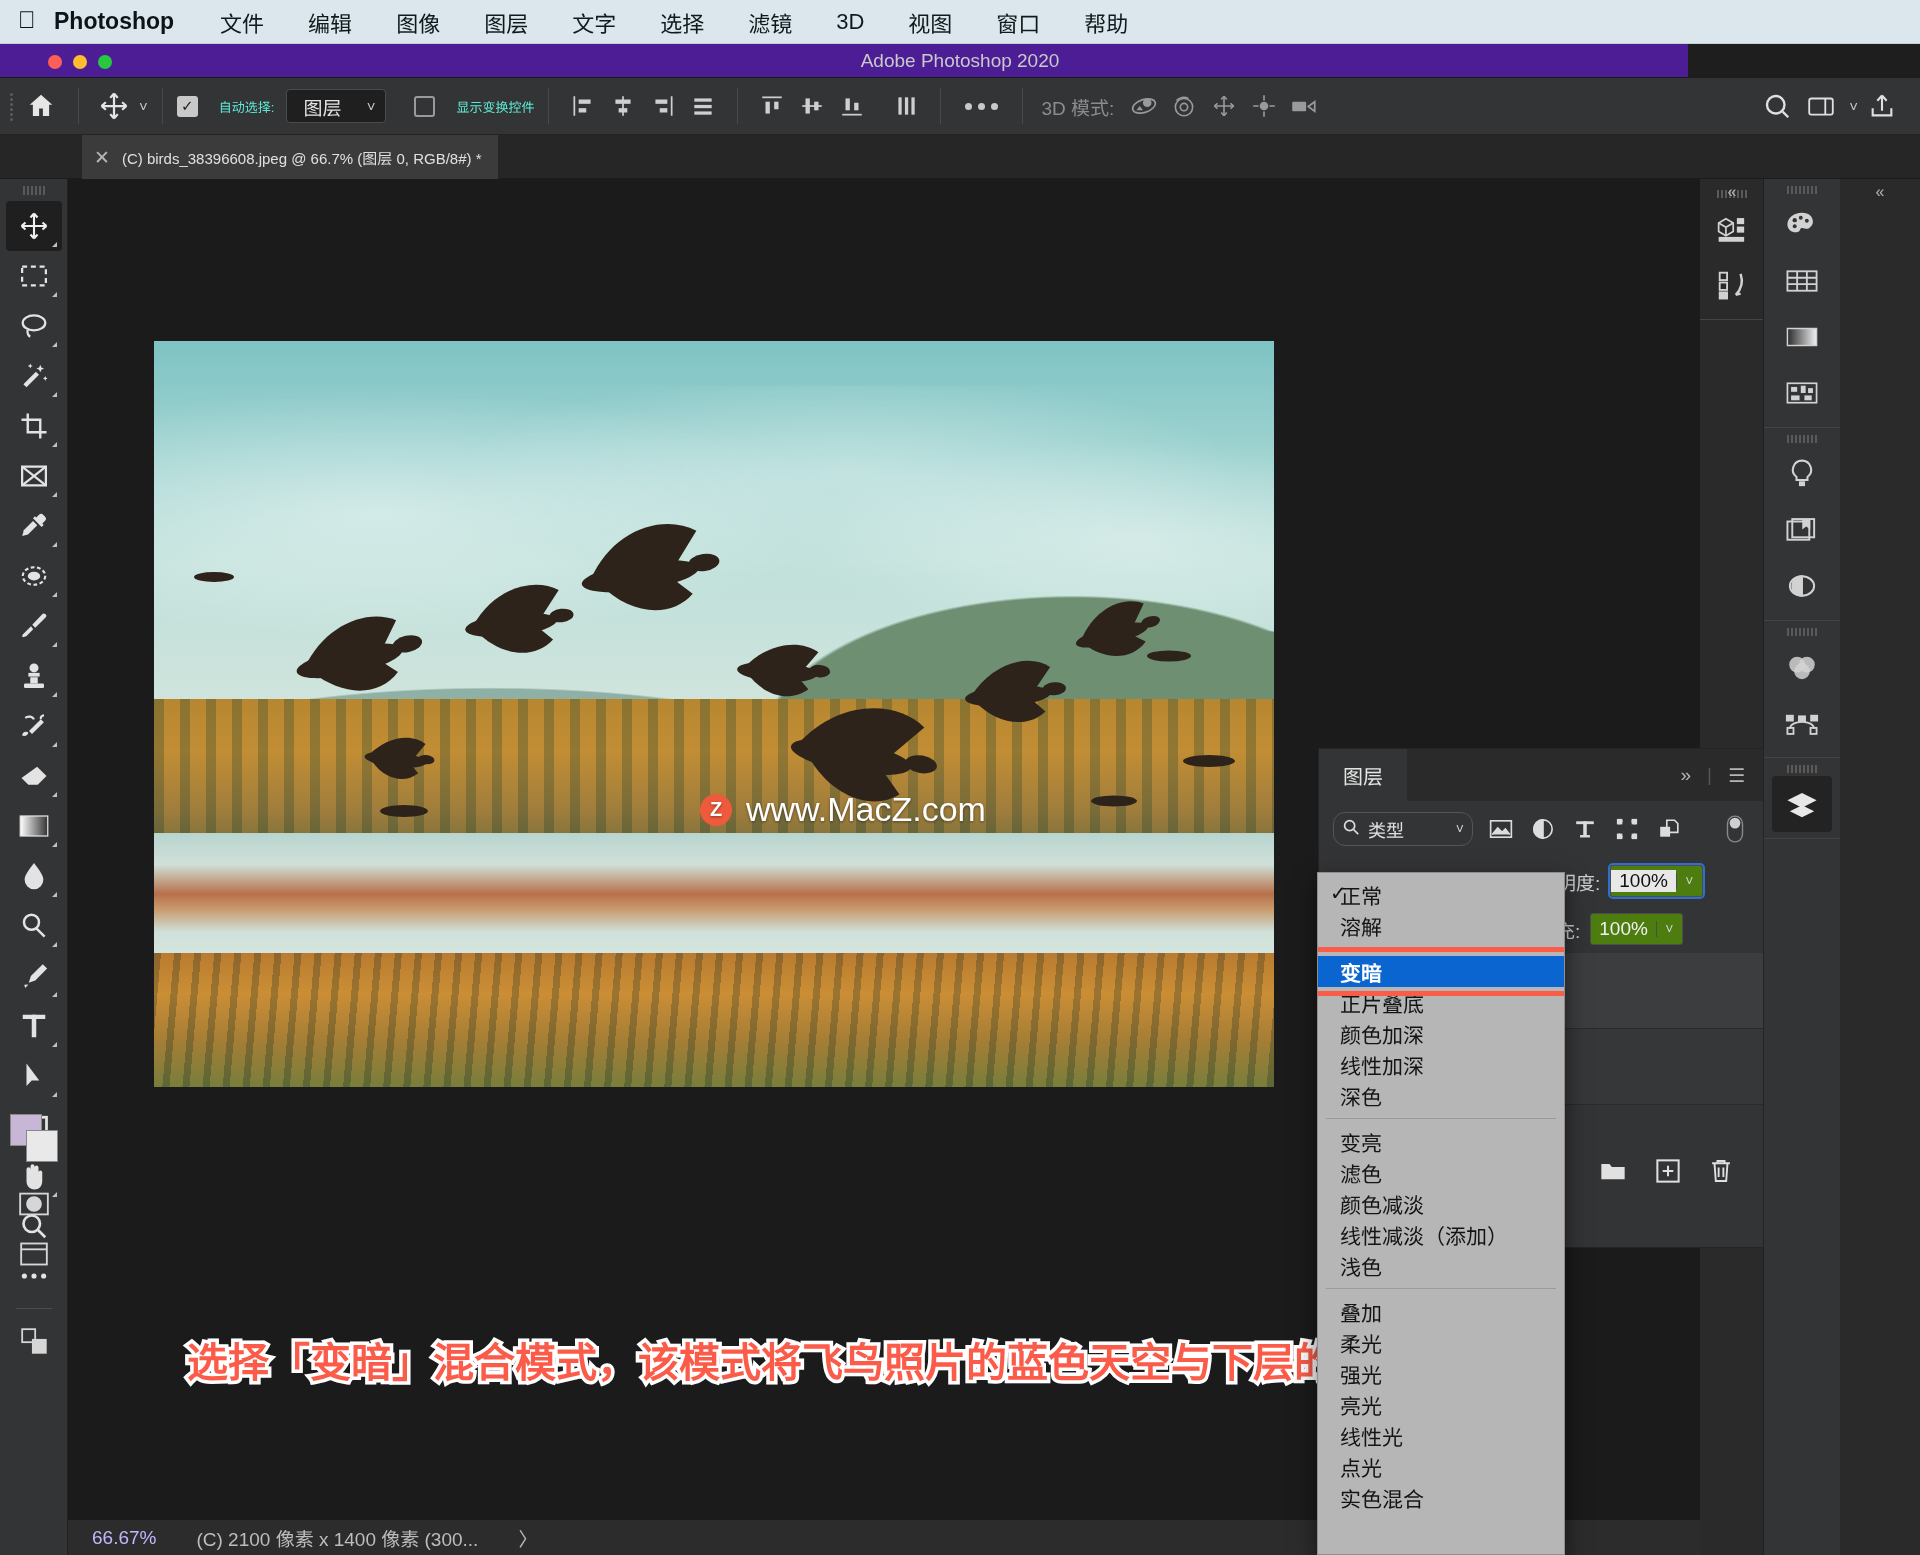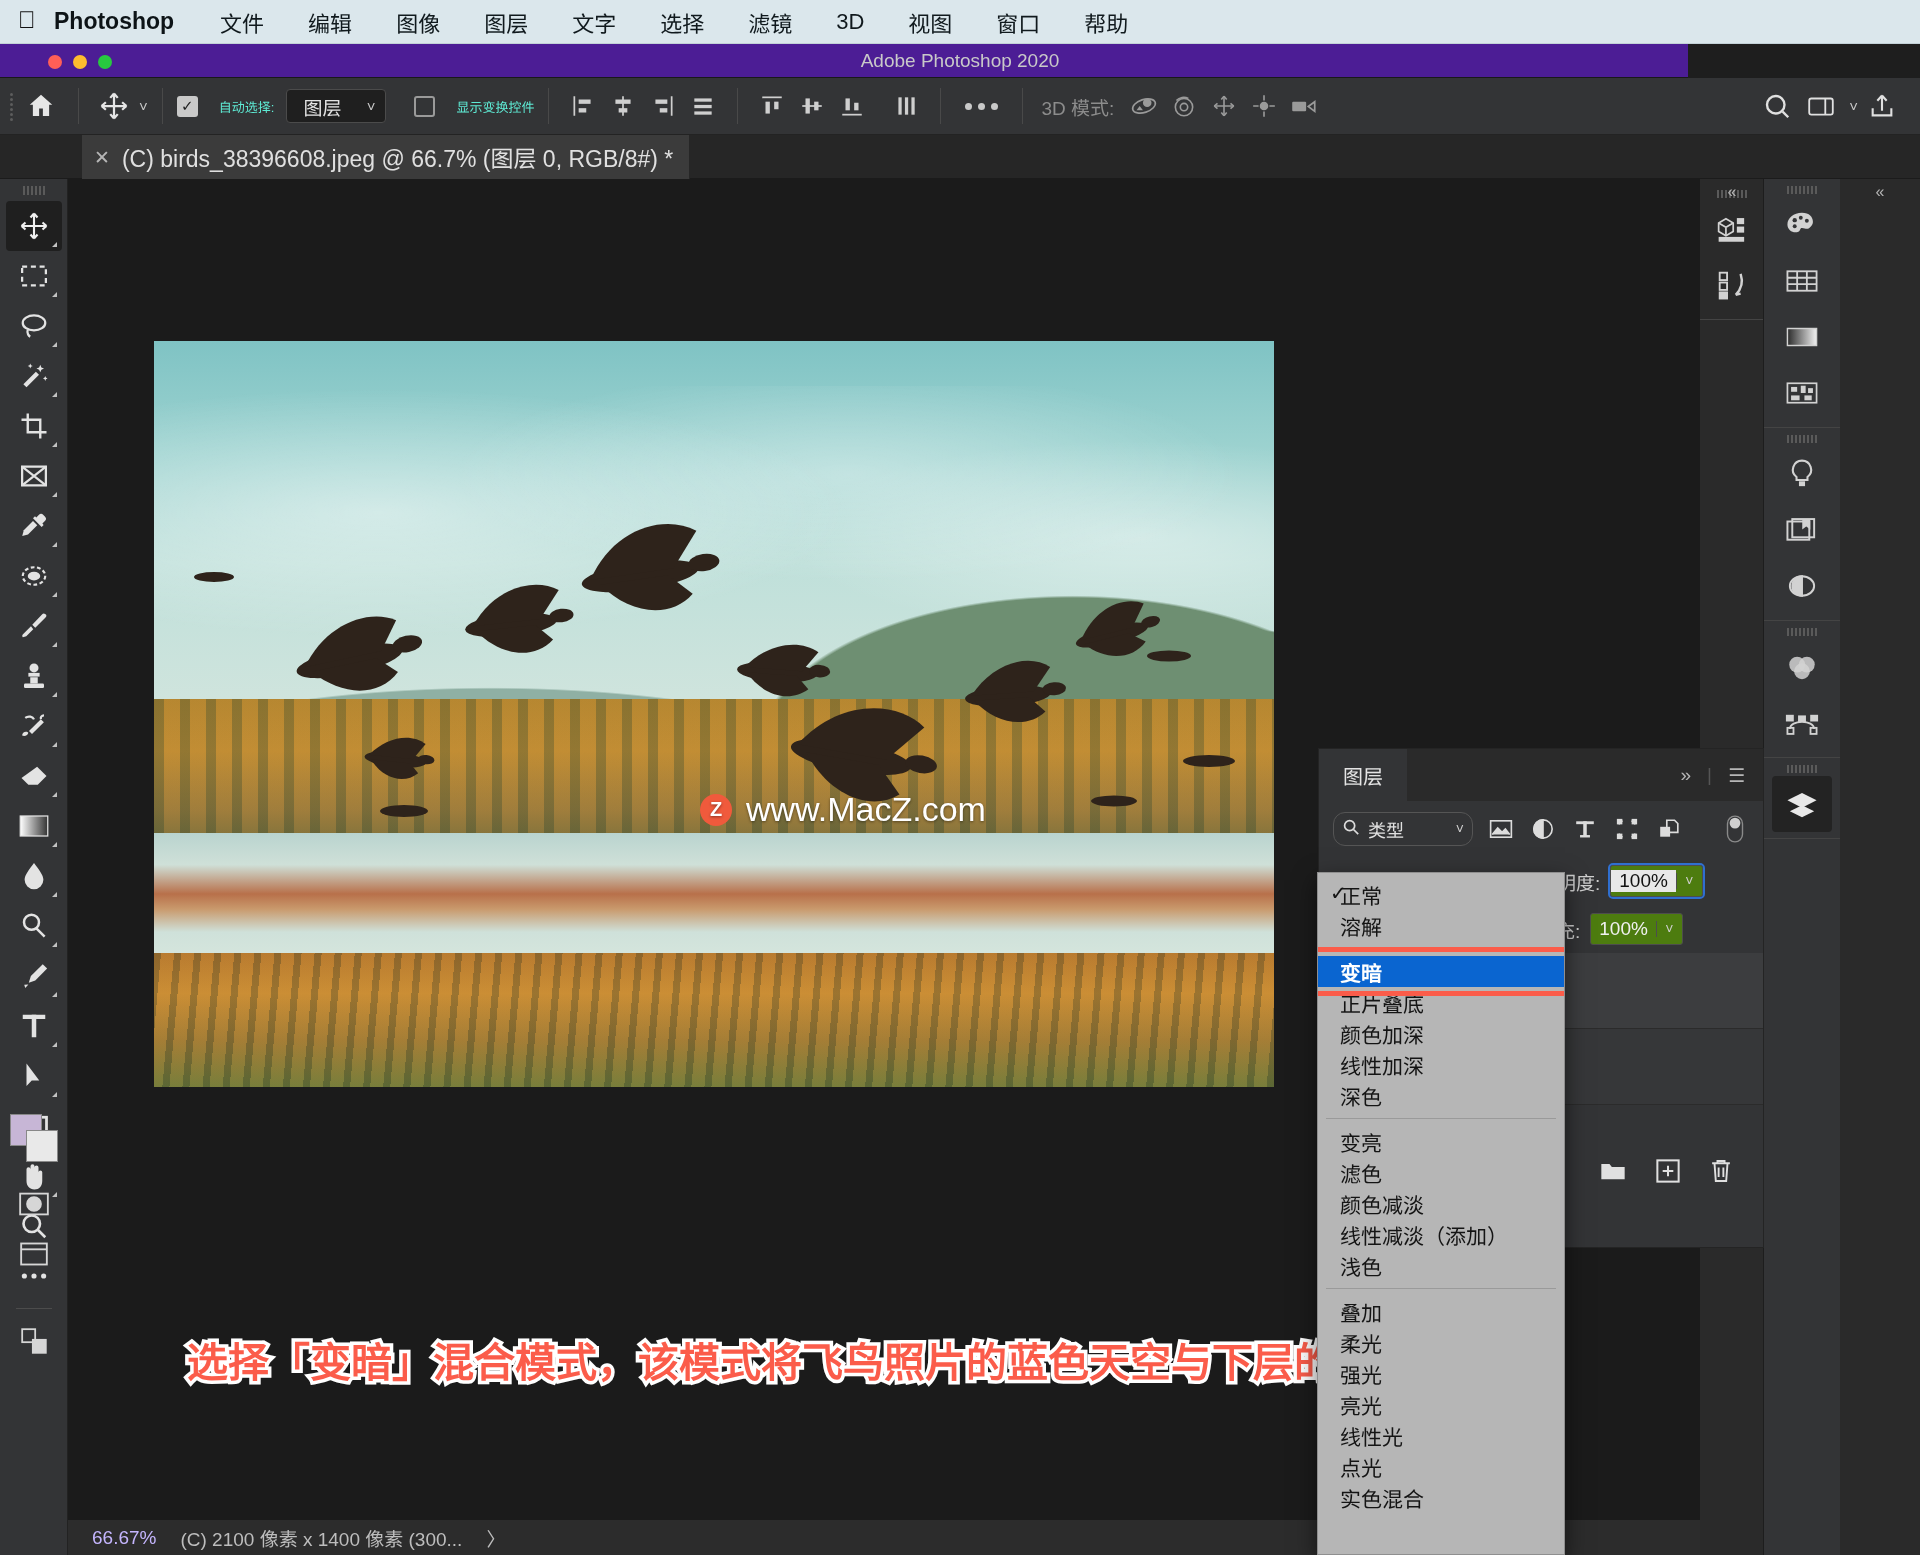--- a/index.html
+++ b/index.html
@@ -67,21 +67,21 @@
   .tabbar{
     position:absolute; left:0; top:135px; width:1920px; height:44px;
     background:#262626; border-bottom:1px solid #1b1b1b;
   }
   .doctab{
     position:absolute;left:82px;top:0;height:44px;
     background:#3b3b3b;display:flex;align-items:center;padding:0 16px 0 12px;gap:12px;
     border-right:1px solid #262626;
   }
   .doctab .x{ color:#b6b6b6;font-size:19px;line-height:1; }
-  .doctab .t{ font-size:23px;color:#e0e0e0;white-space:nowrap; }
+  .doctab .t{ font-size:15px;color:#e0e0e0;white-space:nowrap; }
 
   
   .lefttools{
     position:absolute;left:0;top:179px;width:68px;height:1376px;background:#333436;
     border-right:1px solid #222;
   }
   .ltgrip{ height:22px;display:flex;align-items:center;justify-content:center;gap:2px; }
   .ltgrip i{ width:2px;height:9px;background:#5a5a5a;display:block; }
   .tbtn{
     position:relative;width:56px;height:50px;margin:0 auto;
@@ -139,21 +139,21 @@
     -webkit-text-stroke:7px #fff; paint-order:stroke fill;
   }
 
   
   .statusbar{
     position:absolute;left:68px;top:1519px;width:1632px;height:36px;background:#2c2c2c;
     display:flex;align-items:center;gap:24px;padding-left:24px;font-size:19px;color:#cfcfcf;
     border-top:1px solid #1b1b1b;
   }
   .statusbar .zoom{ color:#c4b5fd; }
-  .statusbar .dim{ color:#bdbdbd; }
+  .statusbar .dim{ color:#bdbdbd;margin-left:16px; }
 
   
   .rdock1{ position:absolute;left:1700px;top:179px;width:64px;height:1376px;background:#2a2a2a;border-right:1px solid #1d1d1d;}
   .rdock2{ position:absolute;left:1764px;top:179px;width:76px;height:1376px;background:#333436;}
   .rdock3{ position:absolute;left:1840px;top:179px;width:80px;height:1376px;background:#2a2a2a;}
   .collapse{ position:absolute;top:0;height:26px;display:flex;align-items:center;justify-content:center;color:#b4b4b4;font-size:16px;}
   .pgrip{ height:18px;display:flex;align-items:center;justify-content:center;gap:2px;padding-top:4px;}
   .pgrip i{ width:2px;height:8px;background:#5a5a5a;display:block;}
   .pico{ width:64px;height:56px;display:flex;align-items:center;justify-content:center;margin:0 auto;}
   .pico.act{ background:#232323;border-radius:4px;width:60px; }

